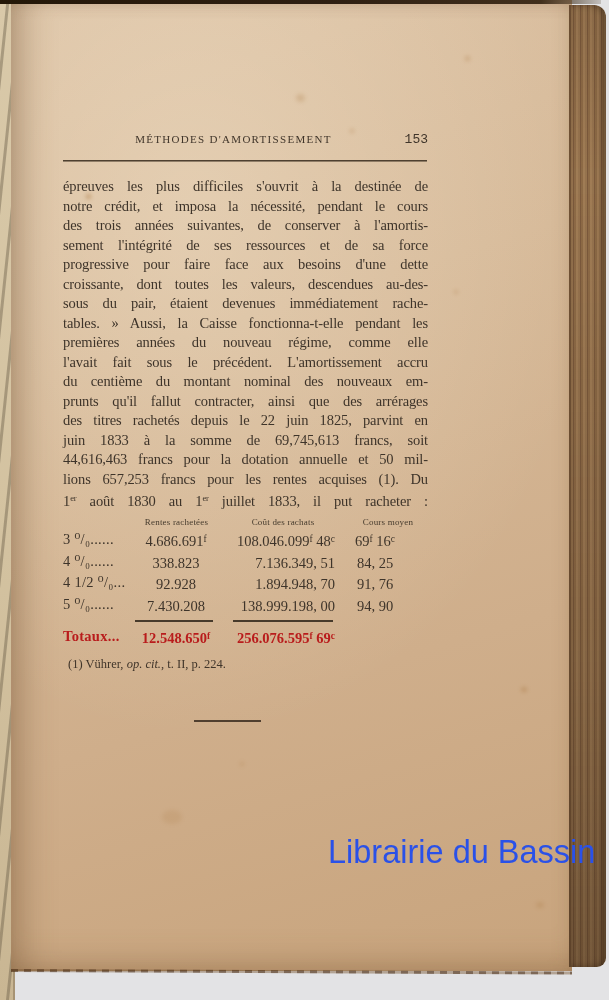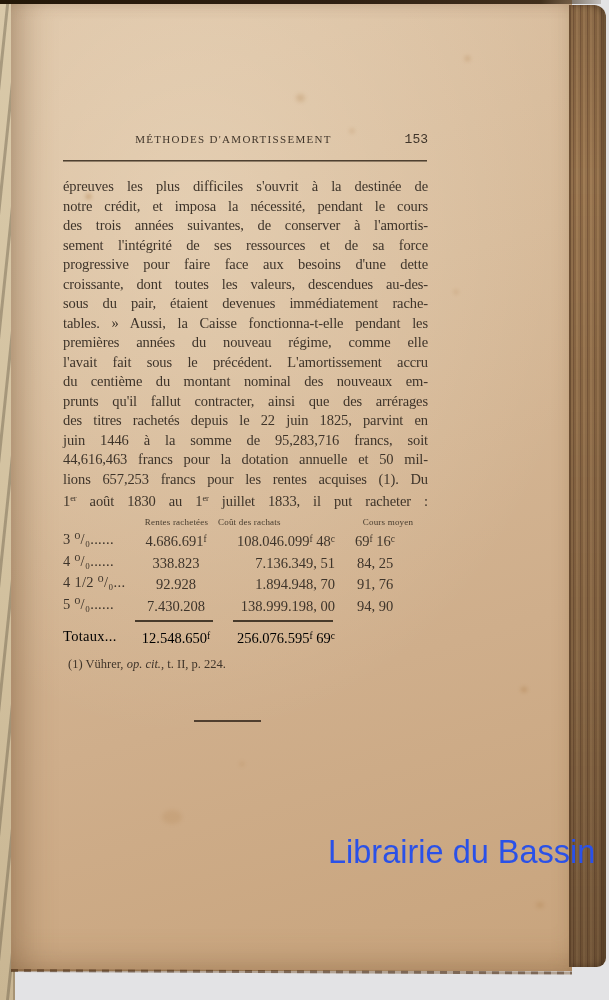--- a/index.html
+++ b/index.html
@@ -66,33 +66,33 @@
   .head-rule{position:absolute; left:63px; top:160px; width:364px; height:2px;
     background:linear-gradient(180deg,#4e4030 0 1px, rgba(78,64,48,0.55) 1px 2px);}
   .bodytext{position:absolute; left:63px; top:177px; width:365px;
     font-size:14.5px; line-height:19.5px; letter-spacing:-0.1px; color:#3e342a;}
   .bline{text-align:justify; text-align-last:justify; height:19.5px; white-space:normal;}
   .bline sup{font-size:8.5px; vertical-align:5px;}
   
   .theader{position:absolute; left:63px; top:517px; width:365px; display:flex;
     font-size:9px; letter-spacing:0.2px; color:#463b2d;}
   .th-sp{width:72px;} .th-rentes{width:83px; text-align:center;}
-  .th-cout{width:130px; text-align:left;} .th-cours{width:80px; text-align:center;}
+  .th-cout{width:130px; text-align:center;} .th-cours{width:80px; text-align:center;}
   .tbody{position:absolute; left:63px; top:529px; width:365px; font-size:14.5px; color:#3e342a;}
   .trow{display:flex; height:21.5px; line-height:21.5px;}
   .c-label{width:76px; letter-spacing:0.3px;}
   .c-rentes{width:74px; text-align:center;}
   .c-cout{width:122px; text-align:right;}
   .c-cours{width:80px; text-align:center;}
   .tbody sup,.totals sup{font-size:9.5px; vertical-align:4px;}
   .sumrule{position:absolute; height:2px; background:#473a2b; top:620px;}
   .sumrule.r1{left:135px; width:78px;}
   .sumrule.r2{left:233px; width:100px;}
   .totals{position:absolute; left:63px; top:625px; width:365px; display:flex;
-    font-size:14.5px; height:22px; line-height:22px; color:#000000;}
+    font-size:14.5px; height:22px; line-height:22px; color:#b91c1c;font-weight:bold;}
   .footnote{position:absolute; left:68px; top:657px; width:360px; font-size:12.5px; color:#40352a;}
   .sep-rule{position:absolute; left:194px; top:720px; width:67px; height:2px; background:rgba(58,44,30,0.85);}
   
   .watermark{
     position:absolute; left:284px; top:834px; z-index:6;
     font-family:"Liberation Sans","DejaVu Sans",sans-serif;
     font-size:32.5px; color:#2a51e8; white-space:nowrap;margin-left:44px;
   }
 </style>
 </head>
@@ -132,21 +132,21 @@
       <div class="bline">sement l'intégrité de ses ressources et de sa force</div>
       <div class="bline">progressive pour faire face aux besoins d'une dette</div>
       <div class="bline">croissante, dont toutes les valeurs, descendues au-des-</div>
       <div class="bline">sous du pair, étaient devenues immédiatement rache-</div>
       <div class="bline">tables. » Aussi, la Caisse fonctionna-t-elle pendant les</div>
       <div class="bline">premières années du nouveau régime, comme elle</div>
       <div class="bline">l'avait fait sous le précédent. L'amortissement accru</div>
       <div class="bline">du centième du montant nominal des nouveaux em-</div>
       <div class="bline">prunts qu'il fallut contracter, ainsi que des arrérages</div>
       <div class="bline">des titres rachetés depuis le 22 juin 1825, parvint en</div>
-      <div class="bline">juin 1446 à la somme de 95,283,716 francs, soit</div>
+      <div class="bline">juin 1833 à la somme de 69,745,613 francs, soit</div>
       <div class="bline">44,616,463 francs pour la dotation annuelle et 50 mil-</div>
       <div class="bline">lions 657,253 francs pour les rentes acquises (1). Du</div>
       <div class="bline"><span>1</span><sup>er</sup><span> août 1830 au 1</span><sup>er</sup><span> juillet 1833, il put racheter :</span></div>
     </div>
 
     <div class="theader">
       <span class="th-sp"></span>
       <span class="th-rentes">Rentes rachetées</span>
       <span class="th-cout">Coût des rachats</span>
       <span class="th-cours">Cours moyen</span>

